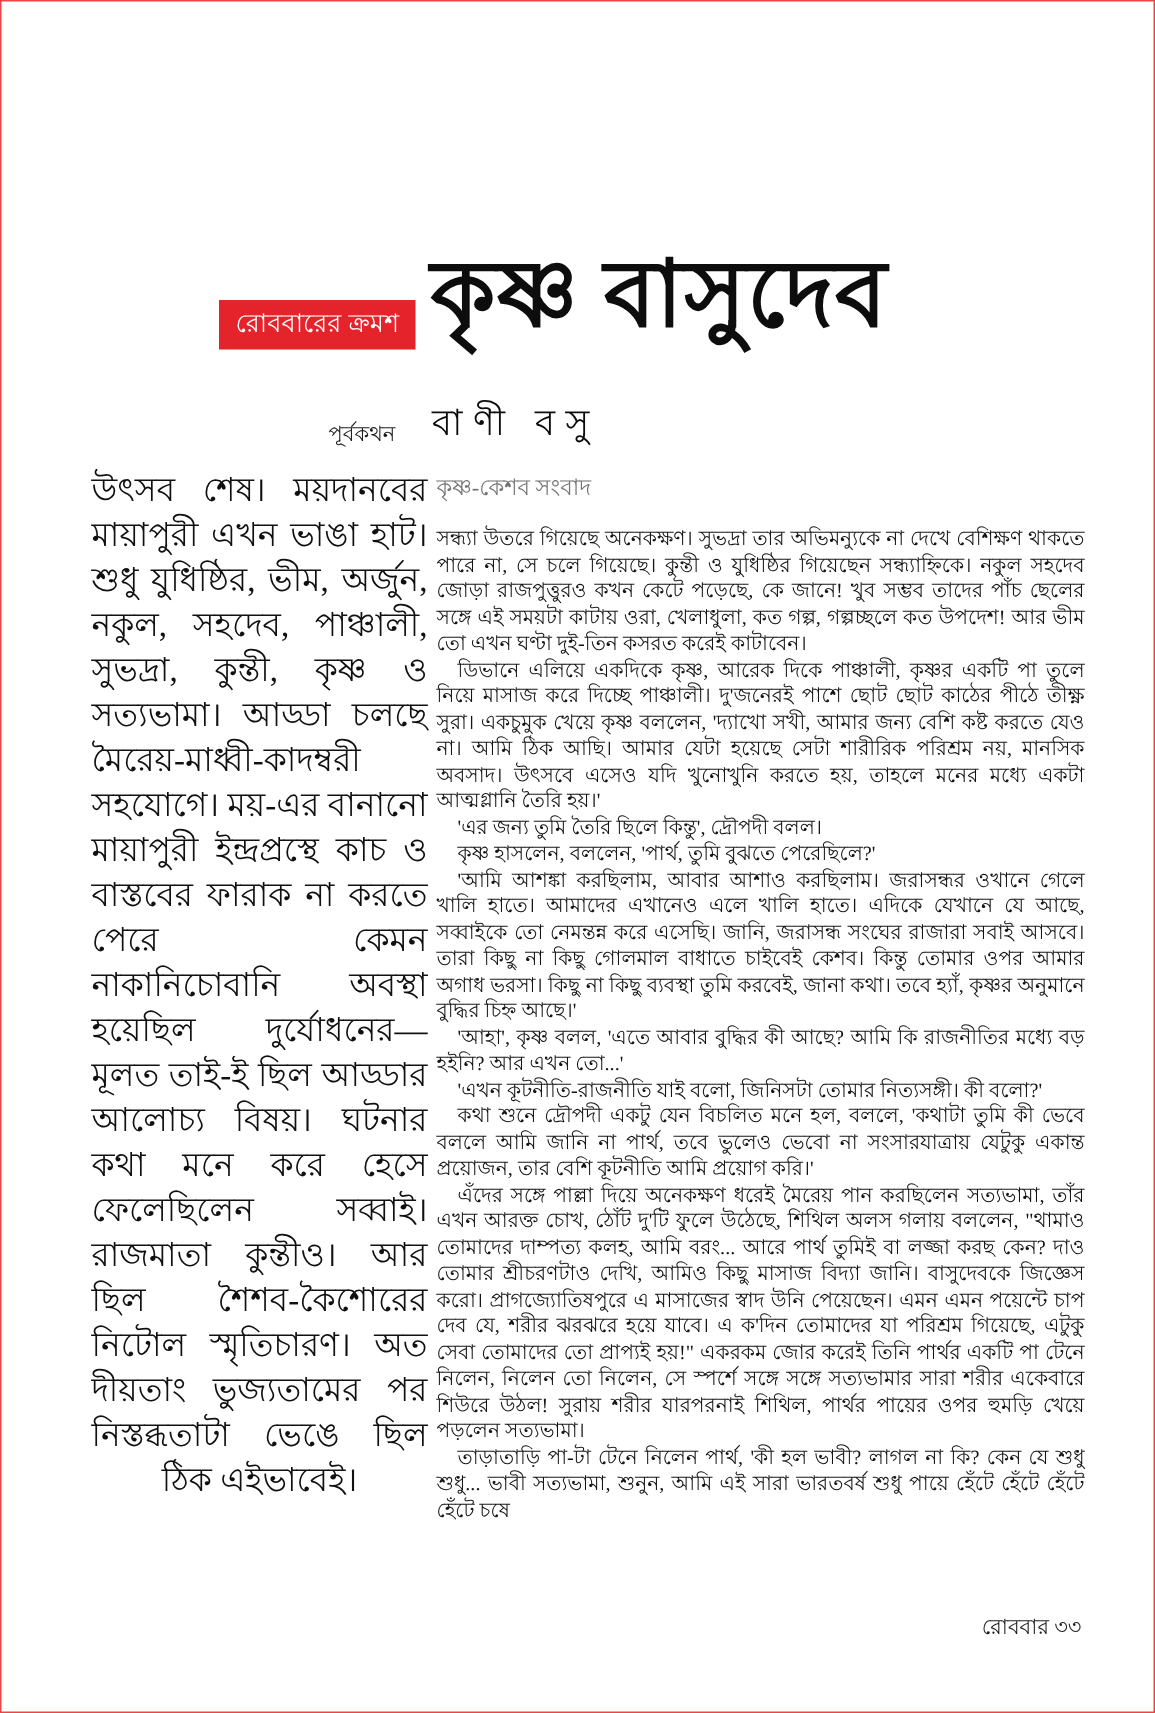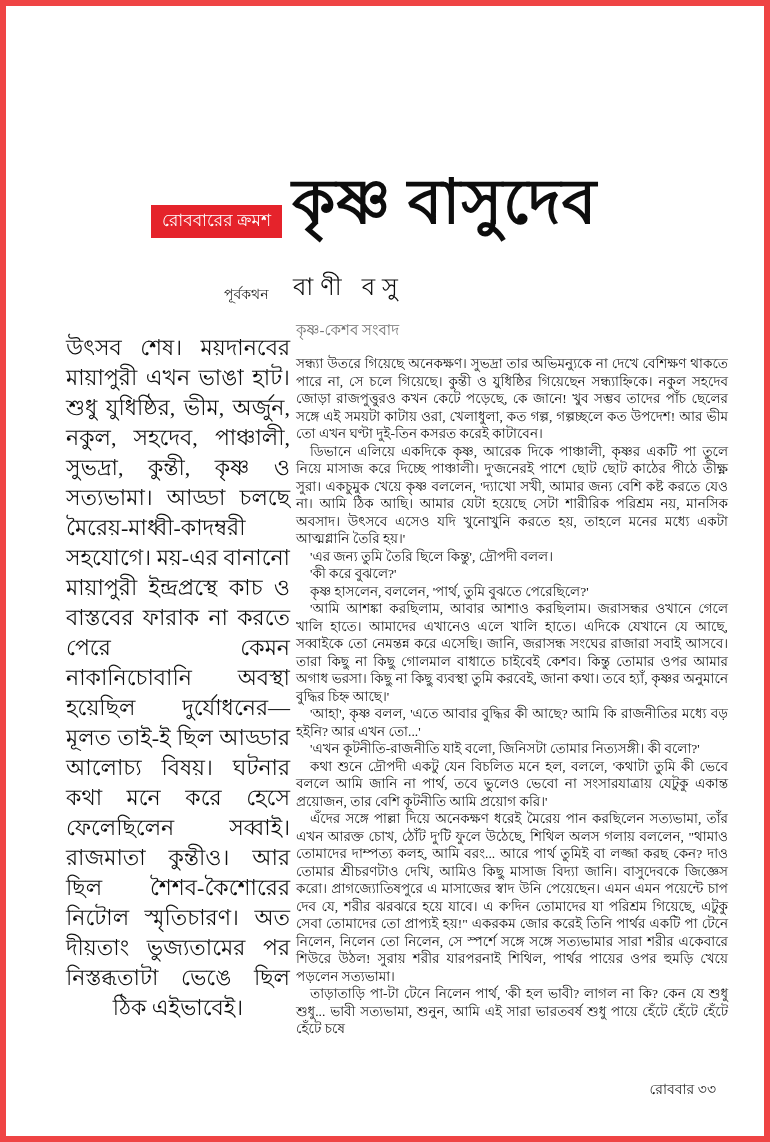--- a/index.html
+++ b/index.html
@@ -4,21 +4,21 @@
 <style>
   html, body { margin: 0; padding: 0; background: #ffffff; }
   .page {
     position: relative;
     width: 770px;
     height: 1142px;
     background: #ffffff;
     overflow: hidden;
     color: #1c1c1c;
     font-family: "Liberation Serif", serif;
-    border: 6px solid #ef4444;
+    border: 1px solid #ef4444;
     box-sizing: border-box;
   }
   .series-badge {
     position: absolute;
     left: 145px;
     top: 199px;
     background: #e5232b;
     color: #ffffff;
     font-family: "Liberation Sans", sans-serif;
     font-size: 17px;
@@ -67,21 +67,20 @@
   .standfirst {
     position: absolute;
     left: 60px;
     top: 311px;
     width: 224px;
     font-size: 22px;
     line-height: 30px;
     text-align: justify;
     text-align-last: center;
     color: #101010;
-    margin-top: 16px;
   }
   .article-body {
     position: absolute;
     left: 290px;
     top: 349px;
     width: 432px;
     font-size: 13.5px;
     line-height: 17.5px;
     text-align: justify;
     color: #141414;
@@ -111,21 +110,20 @@
   <span class="author-name">বাণী বসু</span>
 
   <h2 class="section-heading">কৃষ্ণ-কেশব সংবাদ</h2>
 
   <aside class="standfirst">উৎসব শেষ। ময়দানবের মায়াপুরী এখন ভাঙা হাট। শুধু যুধিষ্ঠির, ভীম, অর্জুন, নকুল, সহদেব, পাঞ্চালী, সুভদ্রা, কুন্তী, কৃষ্ণ ও সত্যভামা। আড্ডা চলছে মৈরেয়-মাধ্বী-কাদম্বরী সহযোগে। ময়-এর বানানো মায়াপুরী ইন্দ্রপ্রস্থে কাচ ও বাস্তবের ফারাক না করতে পেরে কেমন নাকানিচোবানি অবস্থা হয়েছিল দুর্যোধনের— মূলত তাই-ই ছিল আড্ডার আলোচ্য বিষয়। ঘটনার কথা মনে করে হেসে ফেলেছিলেন সব্বাই। রাজমাতা কুন্তীও। আর ছিল শৈশব-কৈশোরের নিটোল স্মৃতিচারণ। অত দীয়তাং ভুজ্যতামের পর নিস্তব্ধতাটা ভেঙে ছিল ঠিক এইভাবেই।</aside>
 
   <main class="article-body">
     <p class="first">সন্ধ্যা উতরে গিয়েছে অনেকক্ষণ। সুভদ্রা তার অভিমন্যুকে না দেখে বেশিক্ষণ থাকতে পারে না, সে চলে গিয়েছে। কুন্তী ও যুধিষ্ঠির গিয়েছেন সন্ধ্যাহ্নিকে। নকুল সহদেব জোড়া রাজপুত্তুরও কখন কেটে পড়েছে, কে জানে! খুব সম্ভব তাদের পাঁচ ছেলের সঙ্গে এই সময়টা কাটায় ওরা, খেলাধুলা, কত গল্প, গল্পচ্ছলে কত উপদেশ! আর ভীম তো এখন ঘণ্টা দুই-তিন কসরত করেই কাটাবেন।</p>
     <p>ডিভানে এলিয়ে একদিকে কৃষ্ণ, আরেক দিকে পাঞ্চালী, কৃষ্ণর একটি পা তুলে নিয়ে মাসাজ করে দিচ্ছে পাঞ্চালী। দু'জনেরই পাশে ছোট ছোট কাঠের পীঠে তীক্ষ্ণ সুরা। একচুমুক খেয়ে কৃষ্ণ বললেন, 'দ্যাখো সখী, আমার জন্য বেশি কষ্ট করতে যেও না। আমি ঠিক আছি। আমার যেটা হয়েছে সেটা শারীরিক পরিশ্রম নয়, মানসিক অবসাদ। উৎসবে এসেও যদি খুনোখুনি করতে হয়, তাহলে মনের মধ্যে একটা আত্মগ্লানি তৈরি হয়।'</p>
     <p>'এর জন্য তুমি তৈরি ছিলে কিন্তু', দ্রৌপদী বলল।</p>
-    <p>'কী করে বুঝলে?'</p>
     <p>কৃষ্ণ হাসলেন, বললেন, 'পার্থ, তুমি বুঝতে পেরেছিলে?'</p>
     <p>'আমি আশঙ্কা করছিলাম, আবার আশাও করছিলাম। জরাসন্ধর ওখানে গেলে খালি হাতে। আমাদের এখানেও এলে খালি হাতে। এদিকে যেখানে যে আছে, সব্বাইকে তো নেমন্তন্ন করে এসেছি। জানি, জরাসন্ধ সংঘের রাজারা সবাই আসবে। তারা কিছু না কিছু গোলমাল বাধাতে চাইবেই কেশব। কিন্তু তোমার ওপর আমার অগাধ ভরসা। কিছু না কিছু ব্যবস্থা তুমি করবেই, জানা কথা। তবে হ্যাঁ, কৃষ্ণর অনুমানে বুদ্ধির চিহ্ন আছে।'</p>
     <p>'আহা', কৃষ্ণ বলল, 'এতে আবার বুদ্ধির কী আছে? আমি কি রাজনীতির মধ্যে বড় হইনি? আর এখন তো...'</p>
     <p>'এখন কূটনীতি-রাজনীতি যাই বলো, জিনিসটা তোমার নিত্যসঙ্গী। কী বলো?'</p>
     <p>কথা শুনে দ্রৌপদী একটু যেন বিচলিত মনে হল, বললে, 'কথাটা তুমি কী ভেবে বললে আমি জানি না পার্থ, তবে ভুলেও ভেবো না সংসারযাত্রায় যেটুকু একান্ত প্রয়োজন, তার বেশি কূটনীতি আমি প্রয়োগ করি।'</p>
     <p>এঁদের সঙ্গে পাল্লা দিয়ে অনেকক্ষণ ধরেই মৈরেয় পান করছিলেন সত্যভামা, তাঁর এখন আরক্ত চোখ, ঠোঁট দু'টি ফুলে উঠেছে, শিথিল অলস গলায় বললেন, "থামাও তোমাদের দাম্পত্য কলহ, আমি বরং... আরে পার্থ তুমিই বা লজ্জা করছ কেন? দাও তোমার শ্রীচরণটাও দেখি, আমিও কিছু মাসাজ বিদ্যা জানি। বাসুদেবকে জিজ্ঞেস করো। প্রাগজ্যোতিষপুরে এ মাসাজের স্বাদ উনি পেয়েছেন। এমন এমন পয়েন্টে চাপ দেব যে, শরীর ঝরঝরে হয়ে যাবে। এ ক'দিন তোমাদের যা পরিশ্রম গিয়েছে, এটুকু সেবা তোমাদের তো প্রাপ্যই হয়!" একরকম জোর করেই তিনি পার্থর একটি পা টেনে নিলেন, নিলেন তো নিলেন, সে স্পর্শে সঙ্গে সঙ্গে সত্যভামার সারা শরীর একেবারে শিউরে উঠল! সুরায় শরীর যারপরনাই শিথিল, পার্থর পায়ের ওপর হুমড়ি খেয়ে পড়লেন সত্যভামা।</p>
     <p>তাড়াতাড়ি পা-টা টেনে নিলেন পার্থ, 'কী হল ভাবী? লাগল না কি? কেন যে শুধু শুধু... ভাবী সত্যভামা, শুনুন, আমি এই সারা ভারতবর্ষ শুধু পায়ে হেঁটে হেঁটে হেঁটে হেঁটে চষে</p>
   </main>
 
   <div class="page-number">রোববার ৩৩</div>

